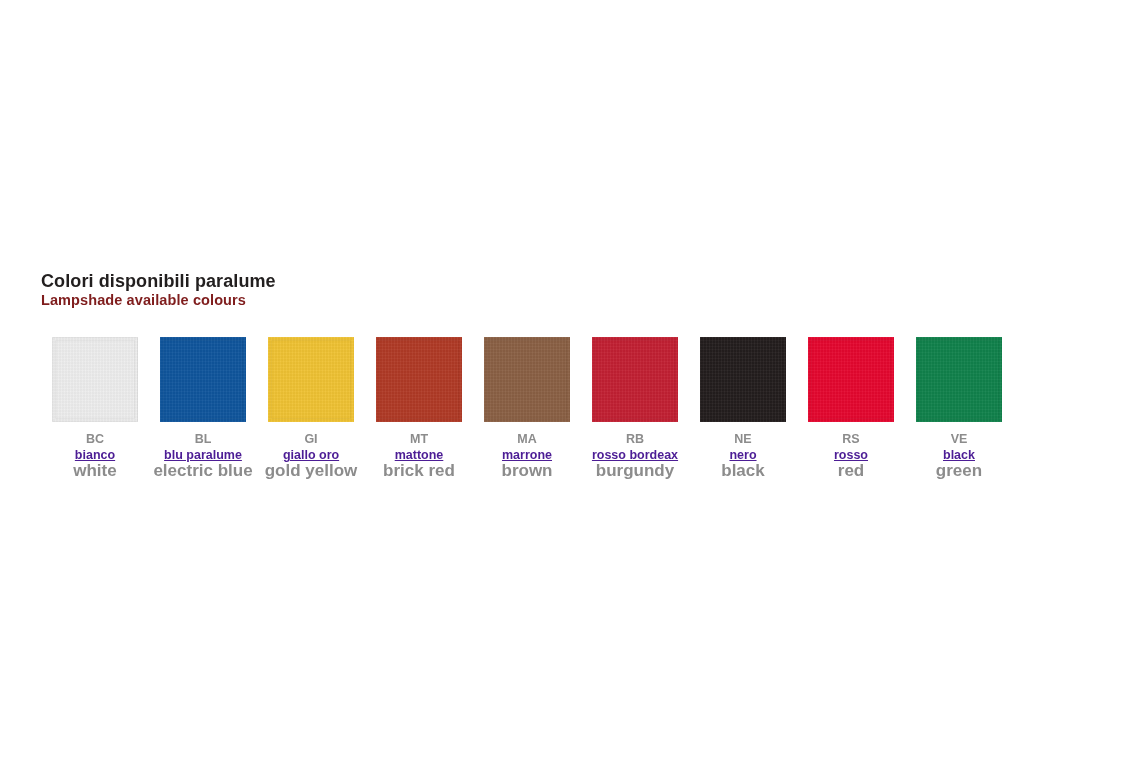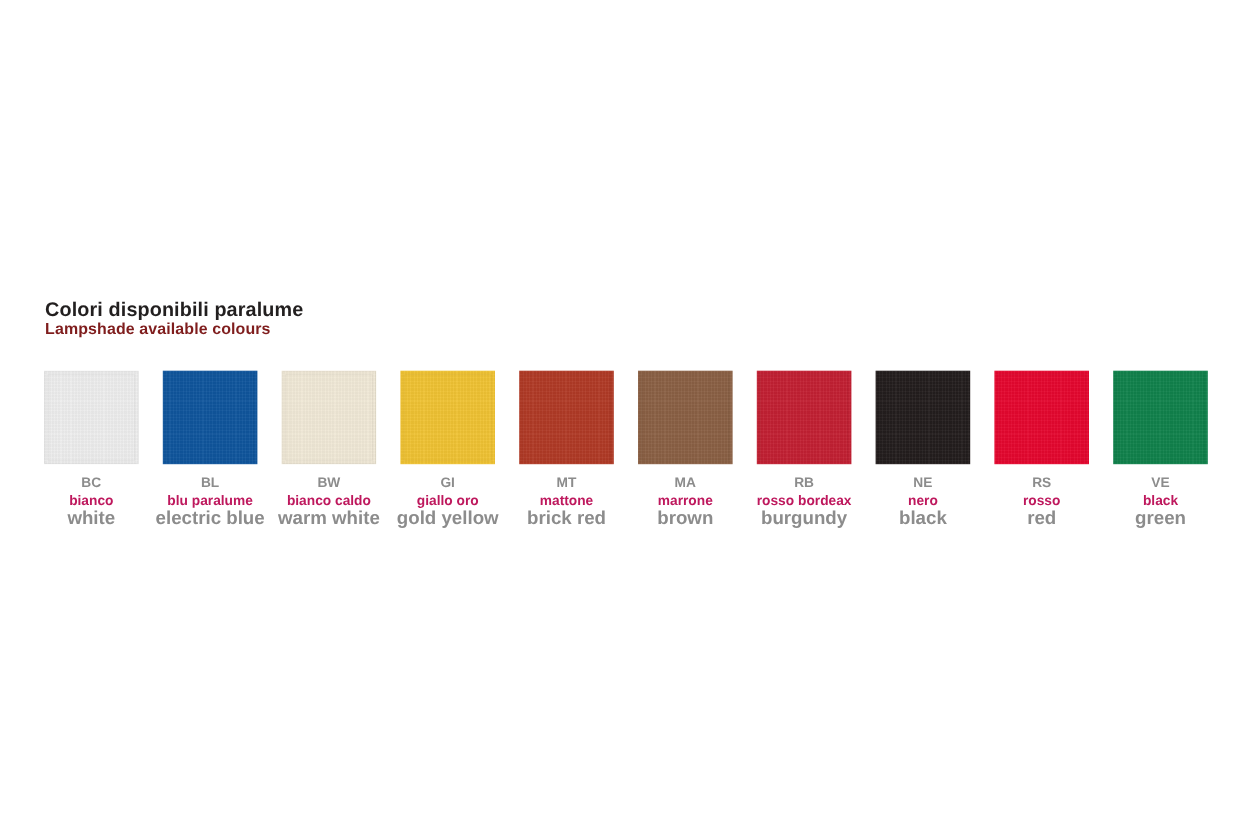--- a/index.html
+++ b/index.html
@@ -42,21 +42,21 @@
     font-weight: bold;
     color: #7f1d1d;
     letter-spacing: 0.1px;
     line-height: 19px;
     white-space: nowrap;
   }
 
   
   .swatch-strip {
     position: absolute;
-    left: 40px;
+    left: 52px;
     top: 337px;
     width: 1065px;
     display: flex;
     align-items: center;
   }
   .swatch-cell {
     width: 86px;
     margin-right: 22px;
     display: flex;
     flex-direction: column;
@@ -115,23 +115,24 @@
   .swatch-code {
     font-size: 12.5px;
     font-weight: bold;
     color: #8c8c8c;
     line-height: 16px;
     white-space: nowrap;
   }
   .swatch-name-it {
     font-size: 12.5px;
     font-weight: bold;
-    color: #be185d;
+    color: #4c1d95;
     line-height: 16px;
     white-space: nowrap;
+    text-decoration: underline;
   }
   .swatch-name-en {
     font-size: 17px;
     font-weight: bold;
     color: #8c8c8c;
     line-height: 16px;
     white-space: nowrap;
   }
 </style>
 </head>
@@ -155,28 +156,20 @@
       </div>
       <div class="swatch-cell">
         <div class="swatch-chip" style="background: rgb(15, 85, 156);"></div>
         <div class="swatch-caption">
           <div class="swatch-code">BL</div>
           <div class="swatch-name-it">blu paralume</div>
           <div class="swatch-name-en">electric blue</div>
         </div>
       </div>
       <div class="swatch-cell">
-        <div class="swatch-chip is-pale" style="background: rgb(240, 232, 214);"></div>
-        <div class="swatch-caption">
-          <div class="swatch-code">BW</div>
-          <div class="swatch-name-it">bianco caldo</div>
-          <div class="swatch-name-en">warm white</div>
-        </div>
-      </div>
-      <div class="swatch-cell">
         <div class="swatch-chip" style="background: rgb(239, 194, 51);"></div>
         <div class="swatch-caption">
           <div class="swatch-code">GI</div>
           <div class="swatch-name-it">giallo oro</div>
           <div class="swatch-name-en">gold yellow</div>
         </div>
       </div>
       <div class="swatch-cell">
         <div class="swatch-chip" style="background: rgb(176, 58, 38);"></div>
         <div class="swatch-caption">

